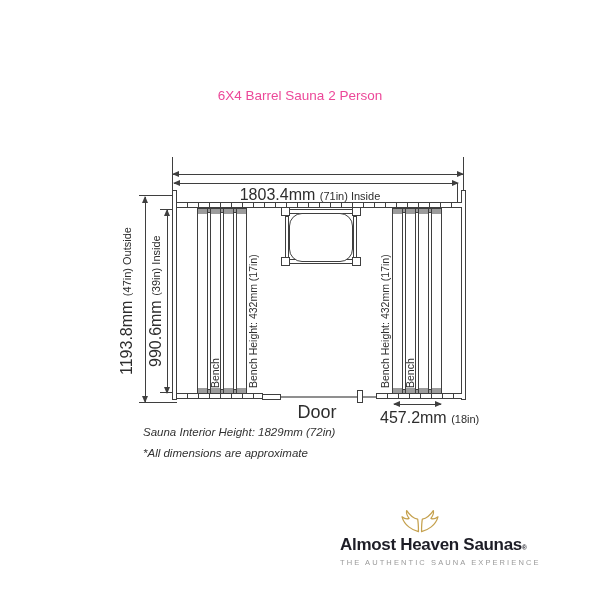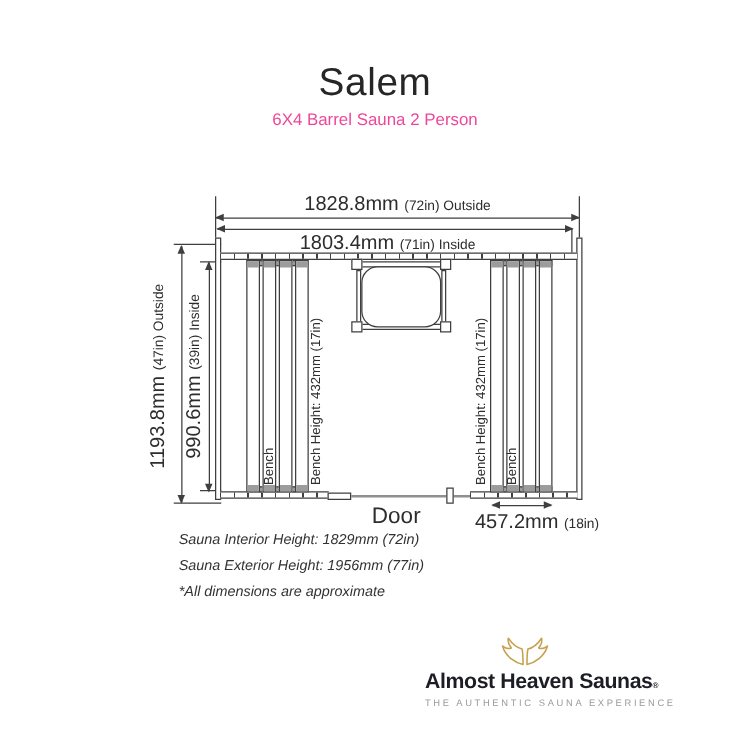--- a/index.html
+++ b/index.html
@@ -68,27 +68,22 @@
   .logo .wings{display:block;margin:0 auto 1px auto;}
   .logo .name{font-size:17px;font-weight:700;letter-spacing:-.3px;color:var(--logo-text);white-space:nowrap;}
   .logo .mark{font-size:6.5px;vertical-align:baseline;color:var(--logo-text);}
   .logo .tagline{margin-top:3px;font-size:7.5px;letter-spacing:2.1px;color:var(--logo-tagline);white-space:nowrap;}
 </style>
 </head>
 <body>
 
 <div class="figure">
 
-  <div class="title">Salem</div>
   <div class="subtitle">6X4 Barrel Sauna 2 Person</div>
 
-  <div class="dim-label center" style="left:173px;width:290px;top:155px;">
-    <span class="big">1828.8mm</span>
-    <span class="small">(72in) Outside</span>
-  </div>
   <div class="dim-h" style="left:173px;width:290px;top:174px;"></div>
   <div class="dim-h" style="left:174px;width:284px;top:183px;"></div>
   <div class="dim-label center" style="left:174px;width:224px;top:186px;padding-left:48px;">
     <span class="big">1803.4mm</span>
     <span class="small">(71in) Inside</span>
   </div>
 
   <div class="xline" style="left:172px;top:157px;width:1.1px;height:34px;"></div>
   <div class="xline" style="left:463px;top:157px;width:1.1px;height:34px;"></div>
   <div class="xline" style="left:457px;top:183px;width:1.1px;height:20px;"></div>
@@ -178,21 +173,20 @@
   <div class="door-label">Door</div>
 
   <div class="dim-h" style="left:393.5px;width:47.5px;top:404px;"></div>
   <div class="dim-label center" style="left:380px;width:76px;top:409px;">
     <span class="big">457.2mm</span>
     <span class="small">(18in)</span>
   </div>
 
   <div class="notes">
     <div>Sauna Interior Height: 1829mm (72in)</div>
-    <div>Sauna Exterior Height: 1956mm (77in)</div>
     <div>*All dimensions are approximate</div>
   </div>
 
   <div class="logo">
     <svg class="wings" width="48" height="25" viewBox="0 0 60 32">
       <g fill="none" stroke="var(--logo-wing)" stroke-width="1.6" stroke-linejoin="round" stroke-linecap="round">
         <path d="M28 29 C20 27 10 21 7 10 C11 13 14 13 16 12 C13 8 12 5 13 2 C17 8 22 12 27 13 C28 18 28 24 28 29 Z"></path>
         <path d="M32 29 C40 27 50 21 53 10 C49 13 46 13 44 12 C47 8 48 5 47 2 C43 8 38 12 33 13 C32 18 32 24 32 29 Z"></path>
       </g>
     </svg>

